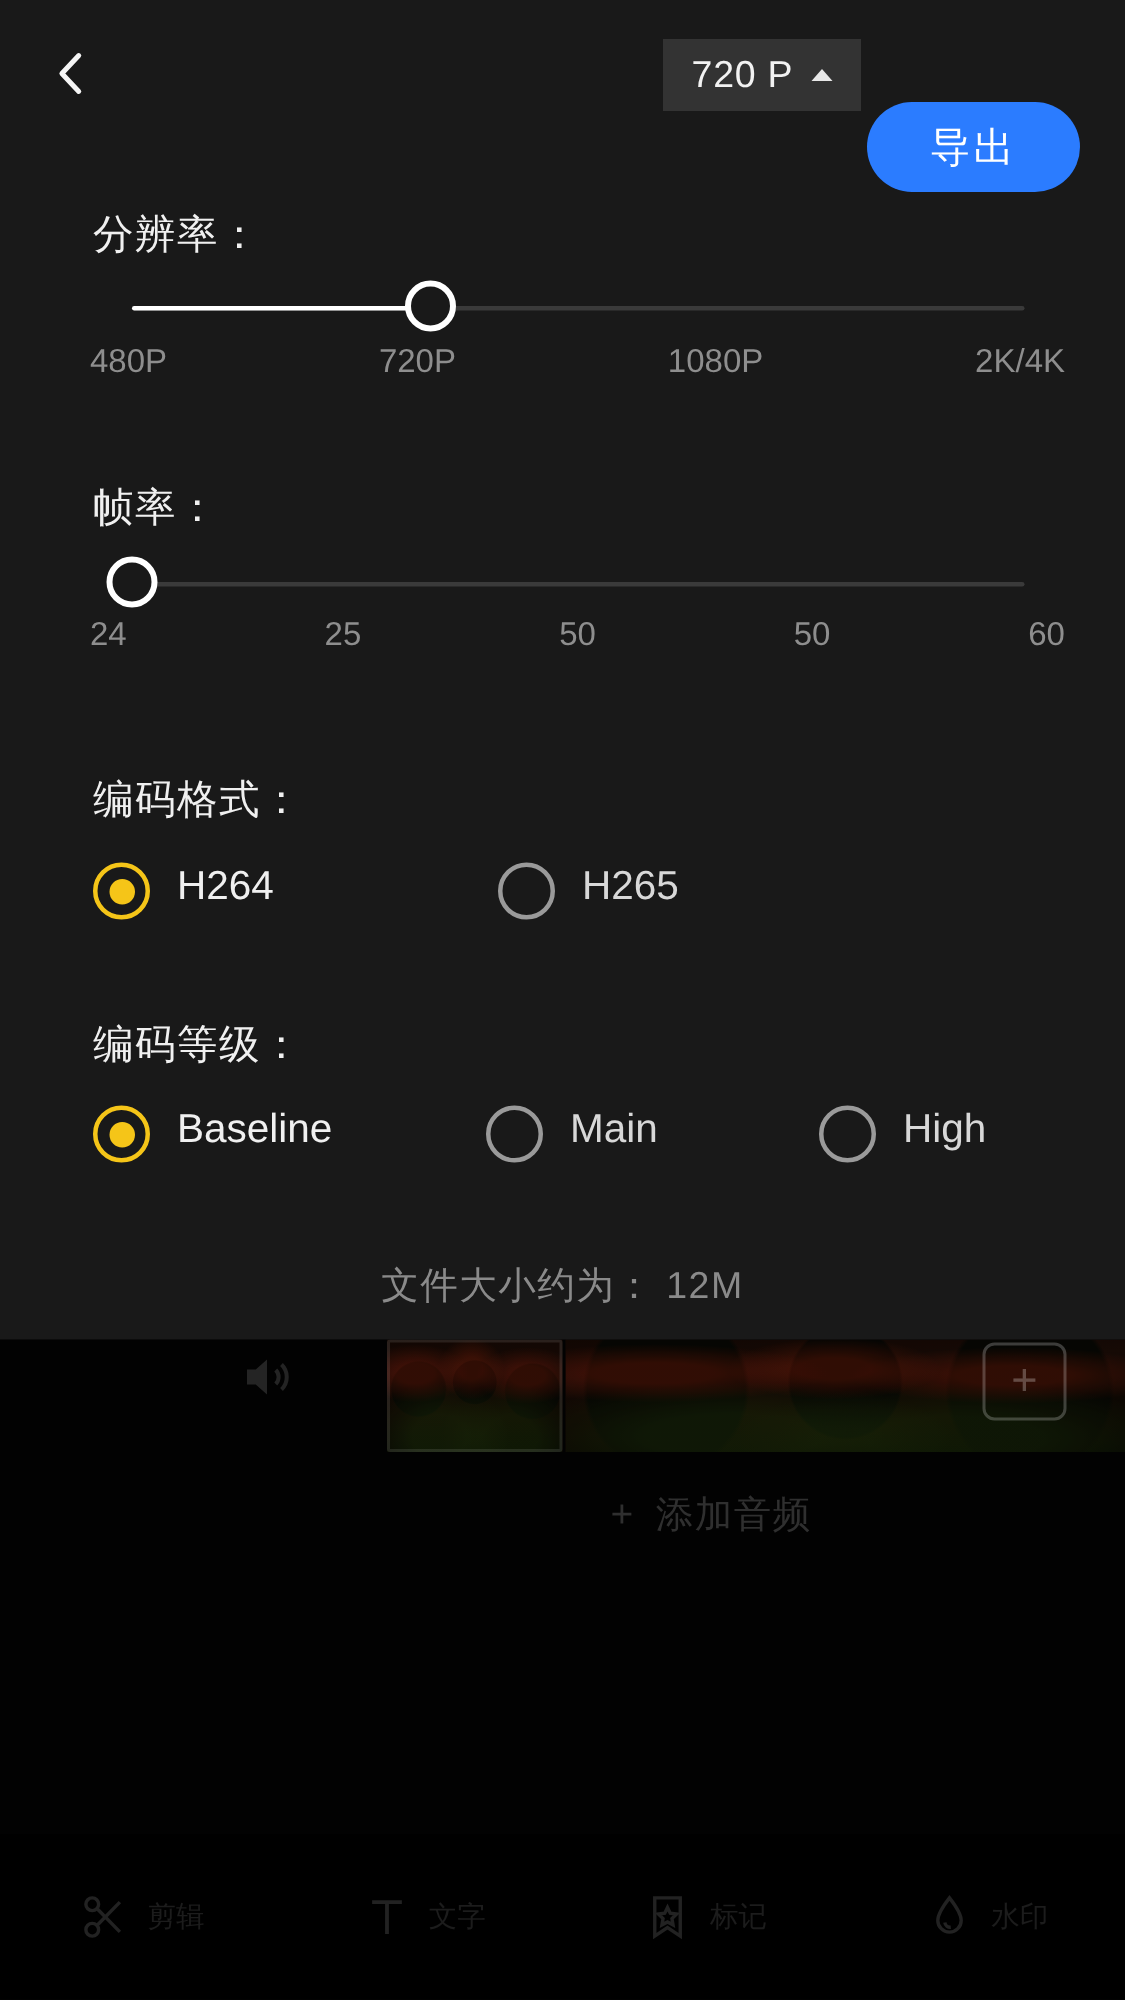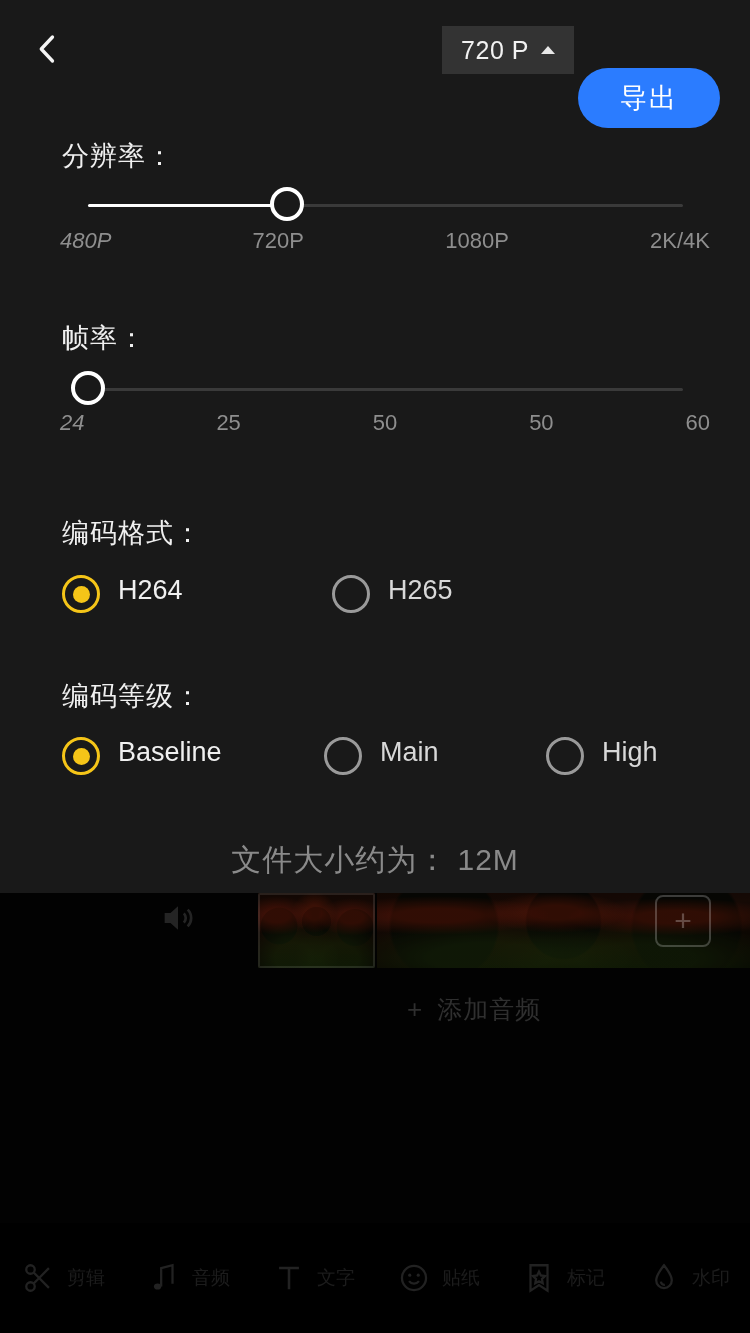--- a/index.html
+++ b/index.html
@@ -186,21 +186,21 @@
     background: #191919;
   }
   .ticks {
     position: absolute;
     left: 60px; width: 650px;
     display: flex; justify-content: space-between;
     color: #8e8e8e; font-size: 22px;
   }
   .ticks-res { top: 228px; }
   .ticks-fps { top: 410px; }
-  .ticks span:first-child { text-align: left; font-style: italic; }
+  .ticks span:first-child { text-align: left; }
   .ticks span:last-child  { text-align: left; }
 
   
   .radio-row { position: absolute; display: flex; align-items: center; }
   .row-fmt   { left: 62px; top: 575px; width: 640px; }
   .row-level { left: 62px; top: 737px; width: 640px; }
   .radio-opt { display: flex; gap: 18px; }
   .radio {
     width: 38px; height: 38px;
     border-radius: 50%;
@@ -213,21 +213,21 @@
     width: 17px; height: 17px;
     border-radius: 50%;
     background: #F5C518;
   }
   .radio-label { color: #f0f0f0; font-size: 27px; }
   .radio-label.off { color: #d8d8d8; }
 
   .filesize {
     position: absolute; left: 0; top: 840px;
     width: 750px; text-align: center;
-    color: #8a8a8a; font-size: 30px; letter-spacing: 1px;
+    color: #8a8a8a; font-size: 25px; letter-spacing: 1px;
   }
 </style>
 </head>
 <body>
 
 <div id="app">
 
   <div class="editor-bg">
 
     <div class="timeline">
@@ -265,50 +265,30 @@
         <span class="glyph">
           <svg viewBox="0 0 24 24" width="34" height="34" fill="none" stroke="#222" stroke-width="1.6">
             <circle cx="6" cy="18" r="3"></circle>
               <circle cx="6" cy="6" r="3"></circle>
             <path d="M8.1 7.9 19 19M19 5 8.1 16.1"></path>
           </svg>
         </span>
         <span class="tool-label">剪辑</span>
       </div>
 
-      <div class="tool">
-        <span class="glyph">
-          <svg viewBox="0 0 24 24" width="34" height="34" fill="none" stroke="#222" stroke-width="1.6">
-            <path d="M10 18V5l8-2v13"></path>
-            <ellipse cx="7.5" cy="18" rx="2.6" ry="2.2" fill="#222" stroke="none"></ellipse>
-          </svg>
-        </span>
-        <span class="tool-label">音频</span>
-      </div>
 
       <div class="tool">
         <span class="glyph">
           <svg viewBox="0 0 24 24" width="34" height="34" fill="none" stroke="#222" stroke-width="1.8">
             <path d="M5 5h14M12 5v15"></path>
           </svg>
         </span>
         <span class="tool-label">文字</span>
       </div>
 
-      <div class="tool">
-        <span class="glyph">
-          <svg viewBox="0 0 24 24" width="34" height="34" fill="none" stroke="#222" stroke-width="1.6">
-            <circle cx="12" cy="12" r="8.5"></circle>
-            <circle cx="9" cy="10" r="1.1" fill="#222" stroke="none"></circle>
-            <circle cx="15" cy="10" r="1.1" fill="#222" stroke="none"></circle>
-            <path d="M8.5 14.2a4.4 4.4 0 0 0 7 0"></path>
-          </svg>
-        </span>
-        <span class="tool-label">贴纸</span>
-      </div>
 
 
       <div class="tool">
         <span class="glyph">
           <svg viewBox="0 0 24 24" width="34" height="34" fill="none" stroke="#222" stroke-width="1.6">
             <path d="M6 3h12v18l-6-4-6 4z"></path>
             <path d="M12 7.5l1.3 2.7 3 .4-2.2 2.1.5 3-2.6-1.4-2.6 1.4.5-3-2.2-2.1 3-.4z"></path>
           </svg>
         </span>
         <span class="tool-label">标记</span>

